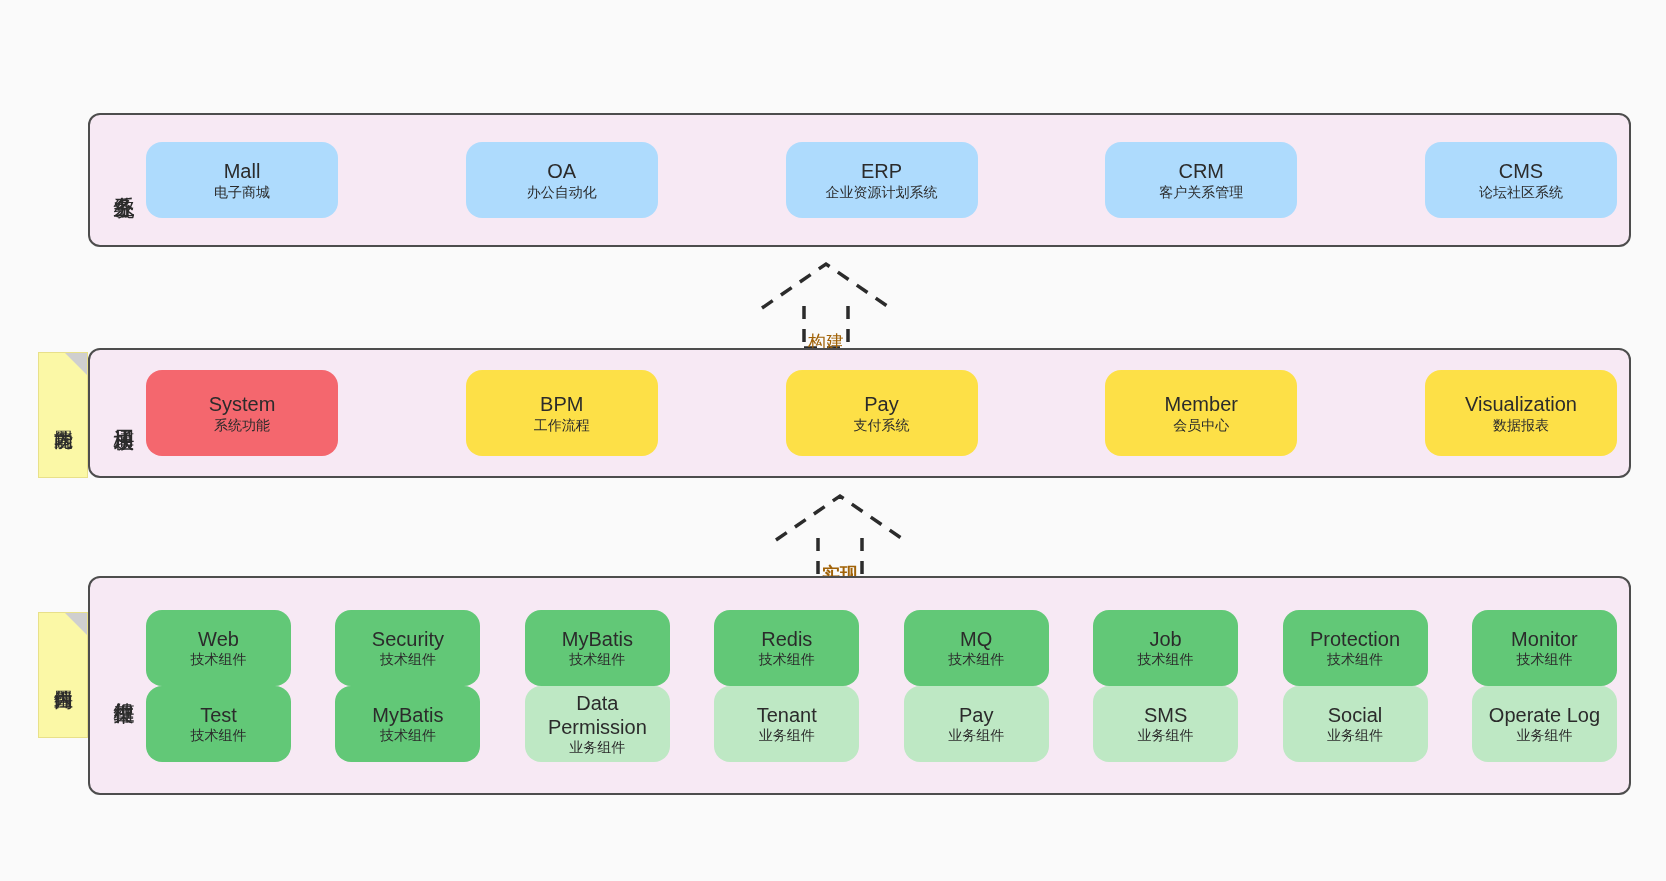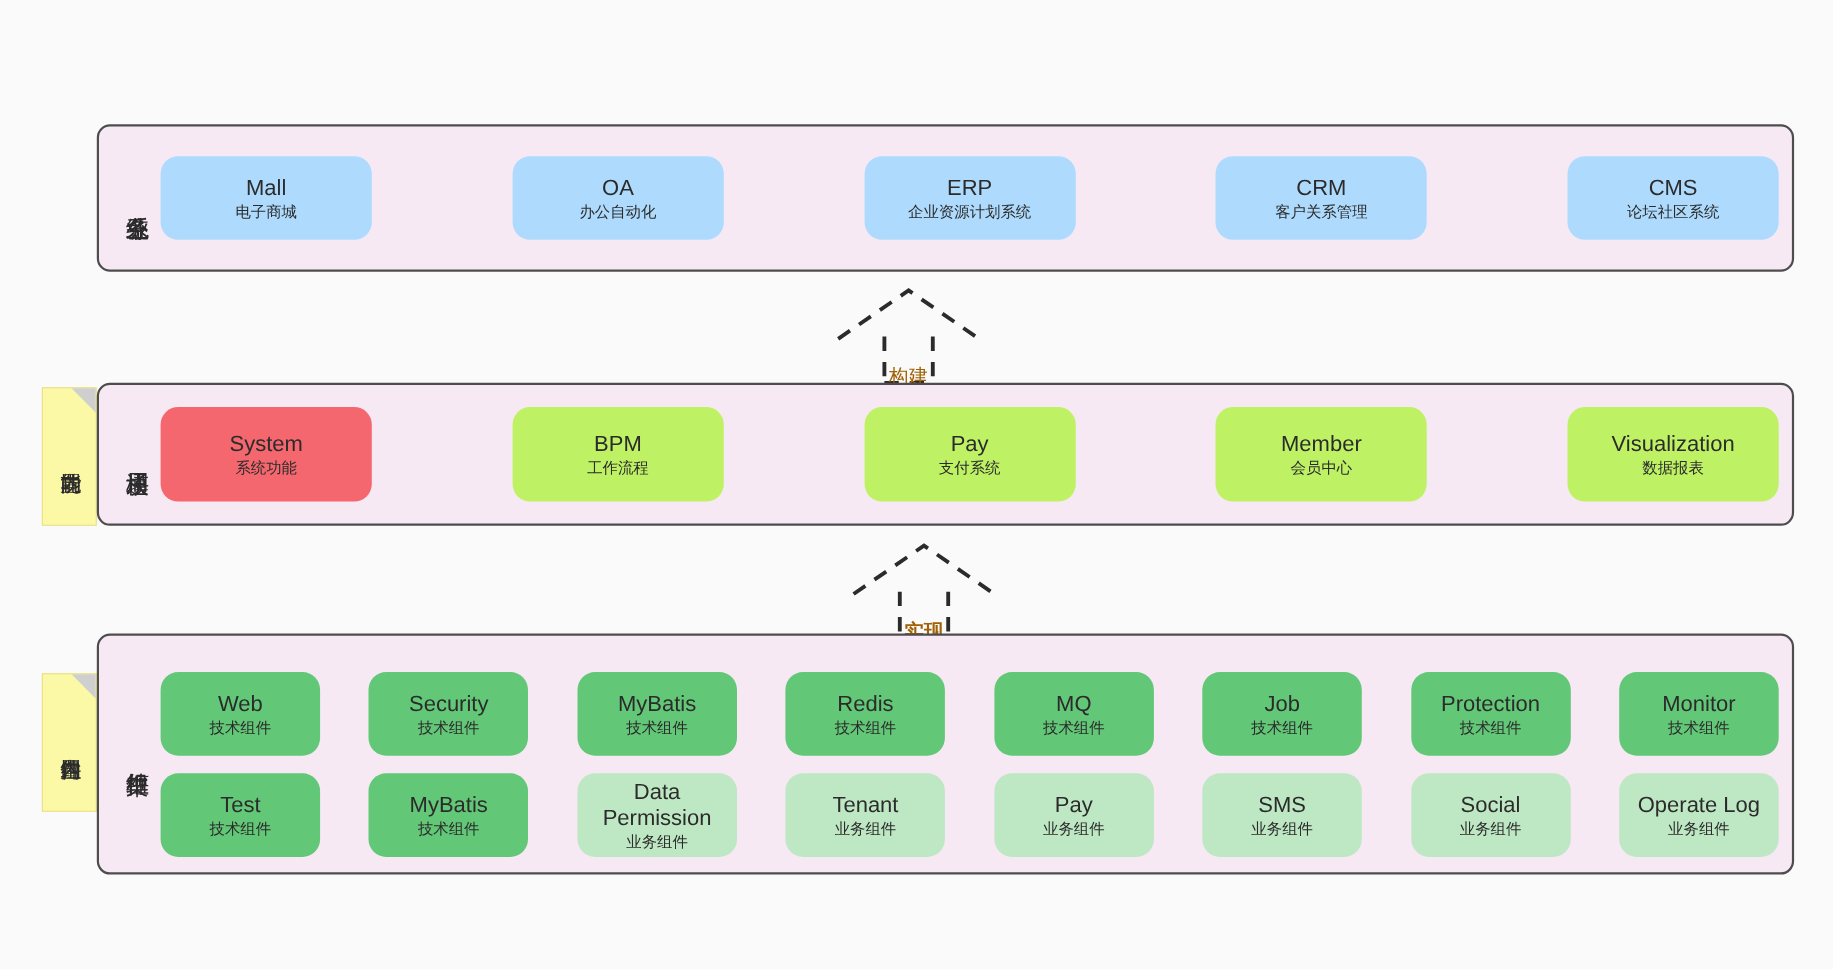--- a/index.html
+++ b/index.html
@@ -44,22 +44,21 @@
     align-items:center;
     justify-content:space-between;
     height:100%;
     padding:0 12px 0 10px;
     box-sizing:border-box;
   }
   .cards-grid{
     flex:1 1 auto;
     display:flex;
     flex-direction:column;
-    justify-content:flex-end;
-    gap:16px;
+    justify-content:center;
     height:100%;
     padding:14px 12px 14px 10px;
     box-sizing:border-box;
   }
   .grid-row{
     display:flex;
     justify-content:space-between;
     gap:12px;
   }
 
@@ -74,21 +73,21 @@
     text-align:center;
     line-height:1.22;
     color:#2b2b2b;
     user-select:none;
   }
   .card .t1{font-size:20px;}
   .card .t2{font-size:14px;}
   .card.biz{width:192px;height:76px;background:#aedbfd;}
   .card.mod{width:192px;height:86px;}
   .card.mod.hot{background:#f4676e;}
-  .card.mod.soft{background:#bef264;}
+  .card.mod.soft{background:#fde047;}
   .card.fw{width:145px;height:76px;}
   .card.fw.tech{background:#62c877;}
   .card.fw.biz2{background:#bee8c4;}
 
   
   #layer-business{left:88px;top:113px;width:1543px;height:134px;}
   #layer-modules{left:88px;top:348px;width:1543px;height:130px;}
   #layer-framework{left:88px;top:576px;width:1543px;height:219px;}
 
   

